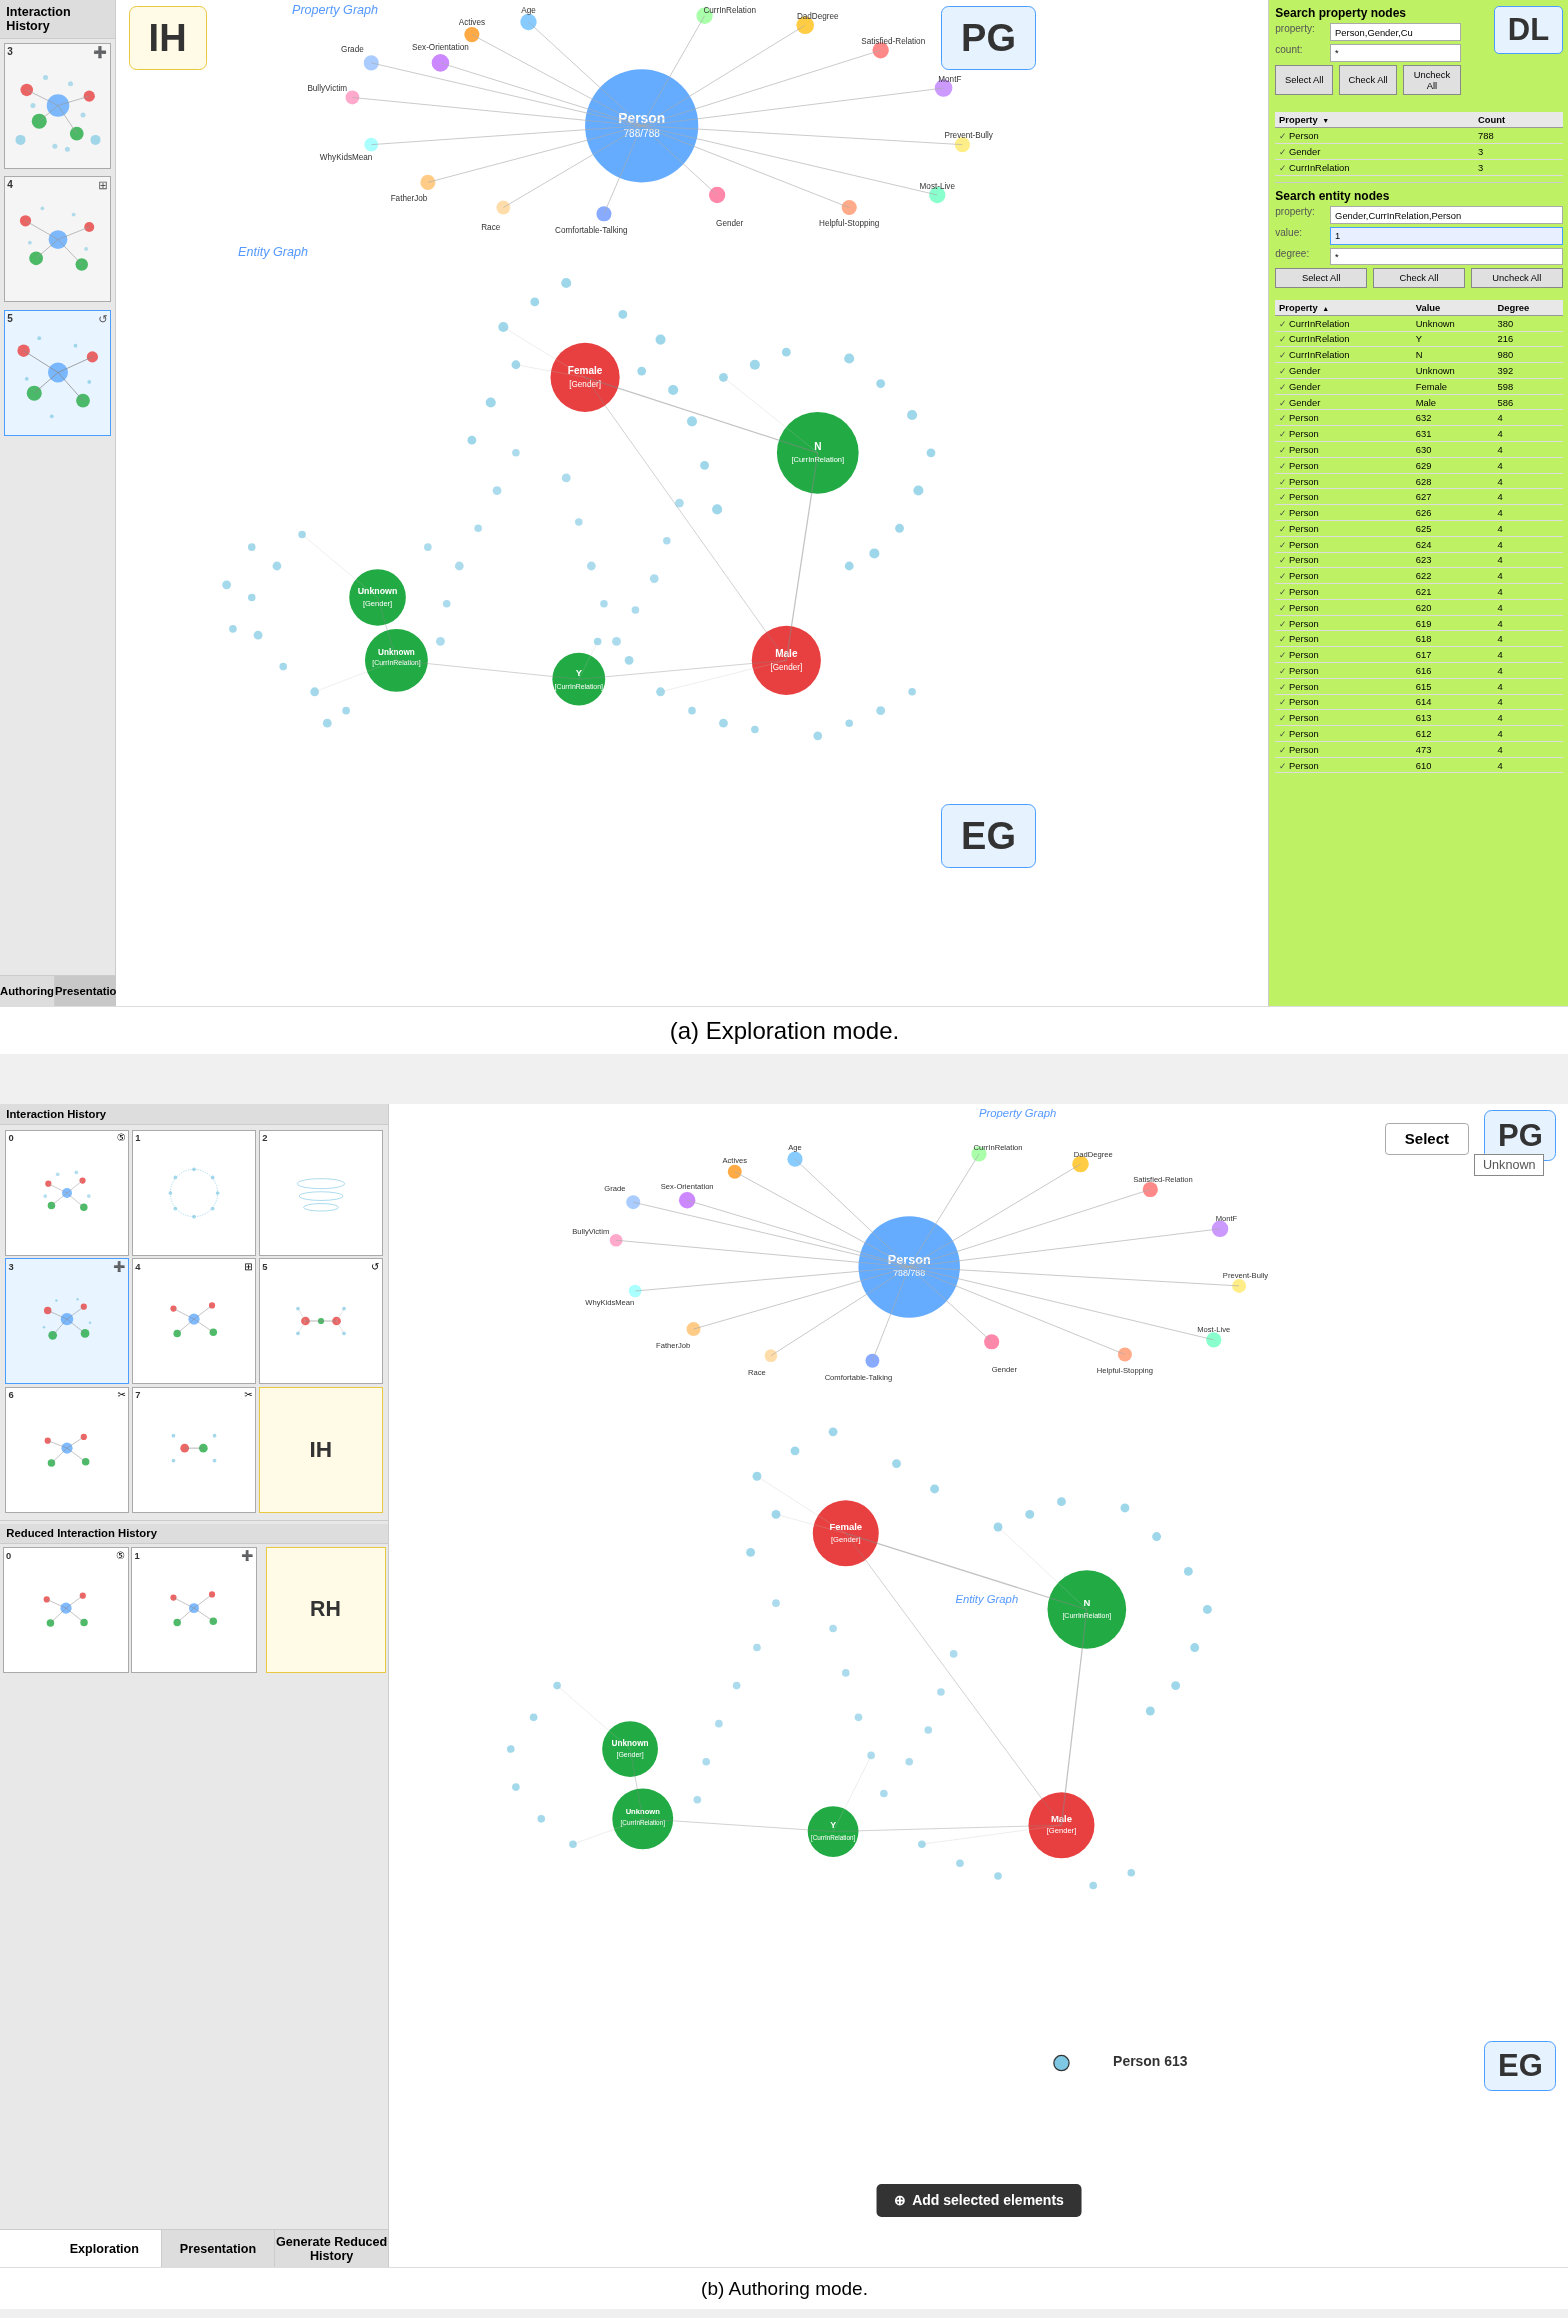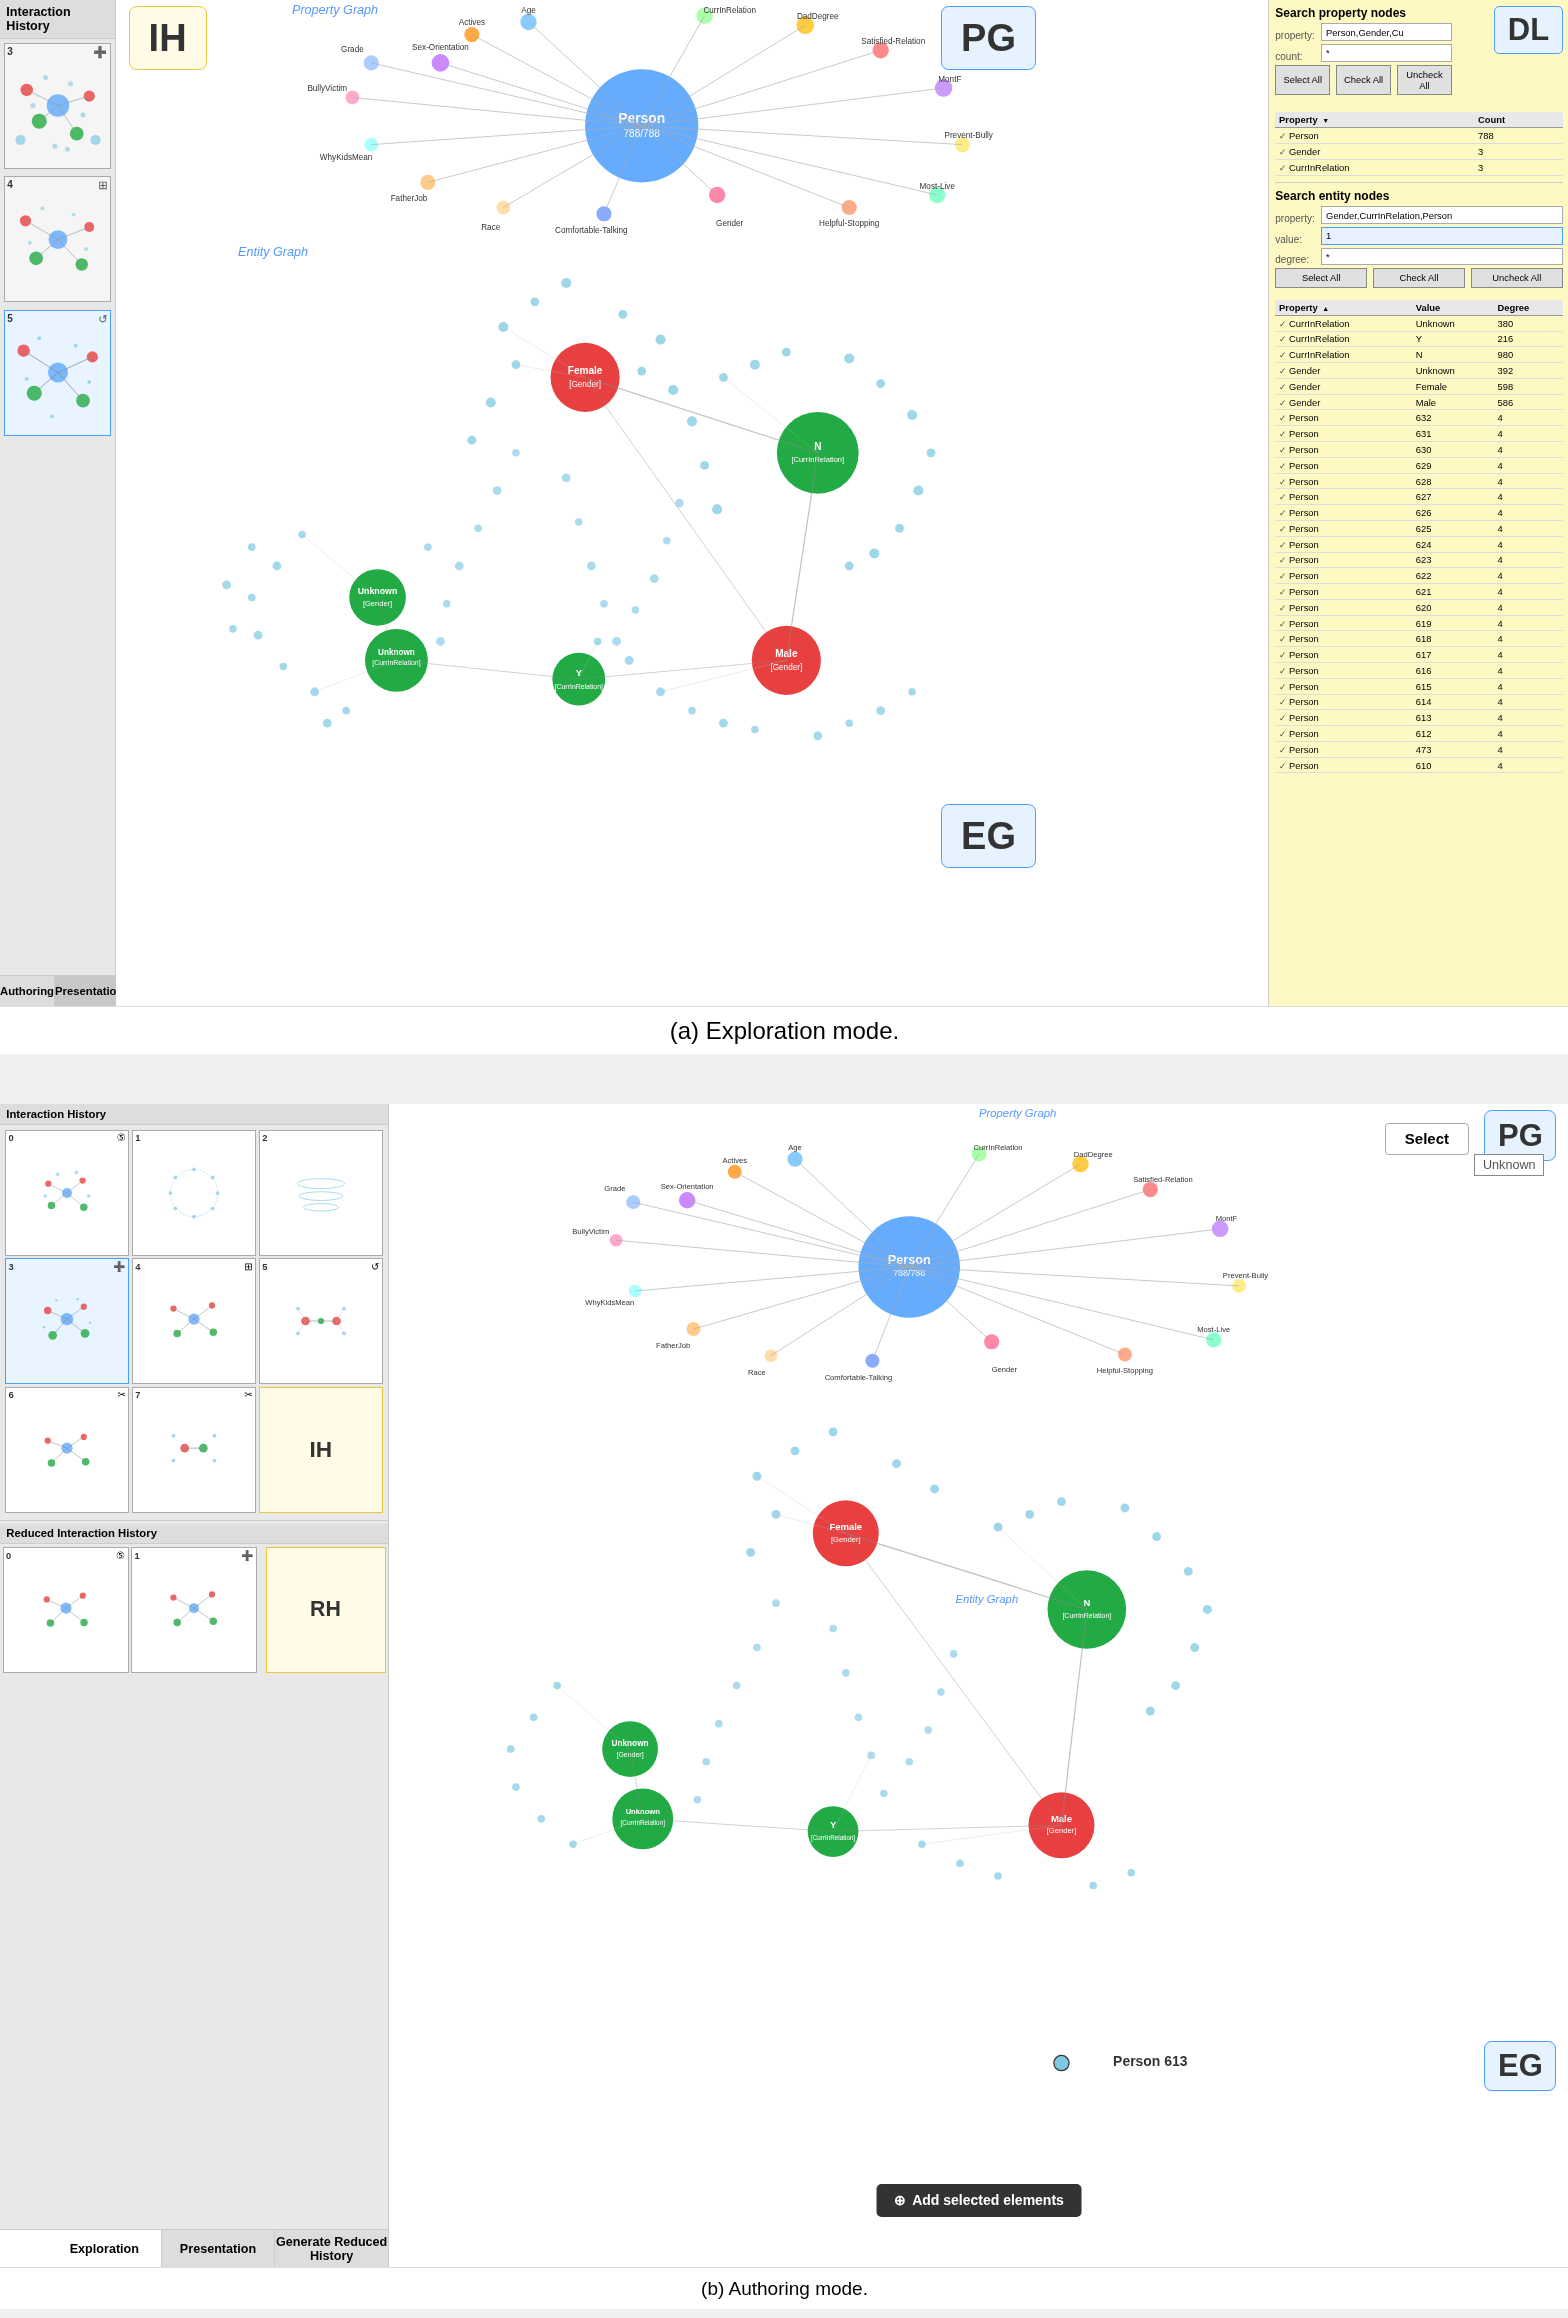--- a/index.html
+++ b/index.html
@@ -129,21 +129,21 @@
       padding: 9.4px 19px;
       font-size: 38px;
       font-weight: bold;
       color: #333;
       z-index: 10;
     }
 
     
     .right-panel-a {
       width: 301px;
-      background: #fef9c3;
+      background: #bef264;
       border-left: 0.6px solid #ccc;
       display: flex;
       flex-direction: column;
       padding: 6.3px;
       font-size: 10.7px;
       overflow-y: auto;
     }
     .panel-section {
       margin-bottom: 7.5px;
     }
@@ -158,23 +158,23 @@
       border-radius: 5px;
       padding: 5px 12.6px;
       font-size: 31px;
       font-weight: bold;
       color: #333;
       display: inline-block;
       float: right;
     }
     .form-row {
       display: flex;
-      align-items: flex-end;
+      align-items: flex-start;
       margin-bottom: 3.1px;
-      gap: 2px;
+      gap: 11px;
     }
     .form-label {
       width: 44px;
       font-size: 10px;
       color: #555;
     }
     .form-input {
       flex: 1;
       border: 0.6px solid #aaa;
       padding: 1.9px 3.8px;

